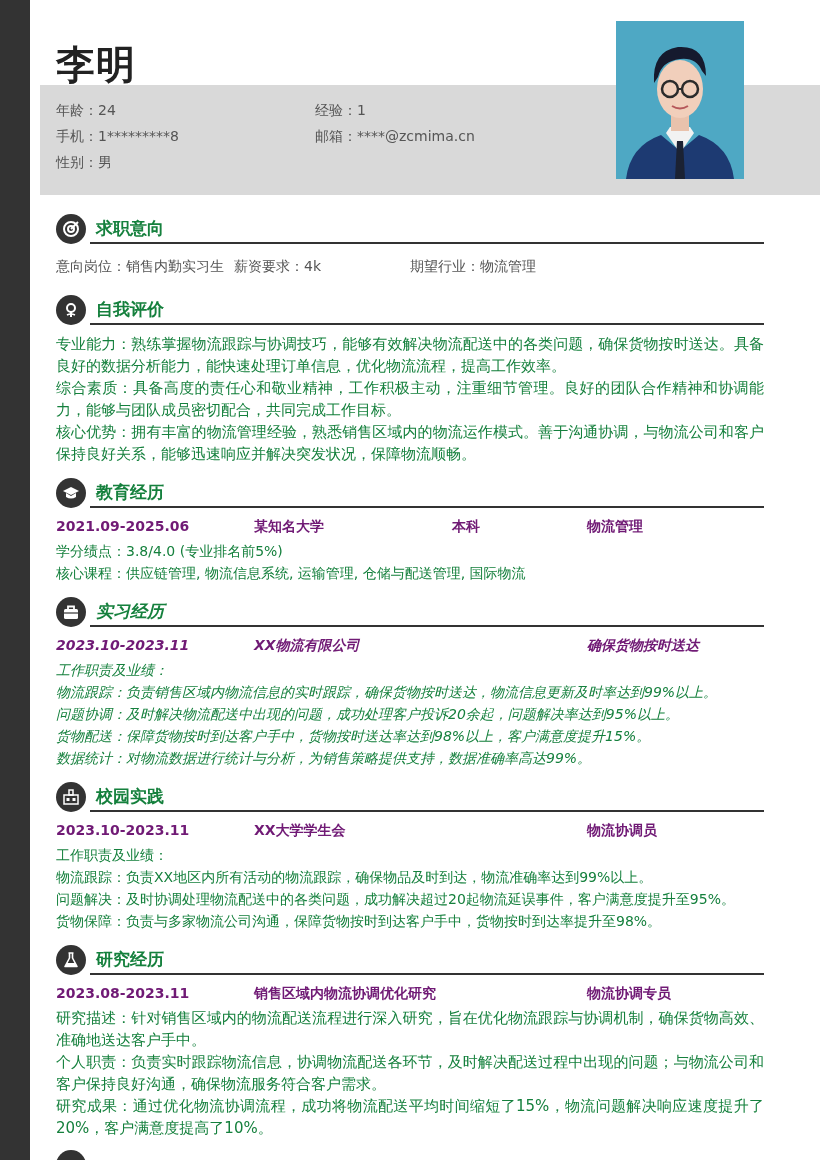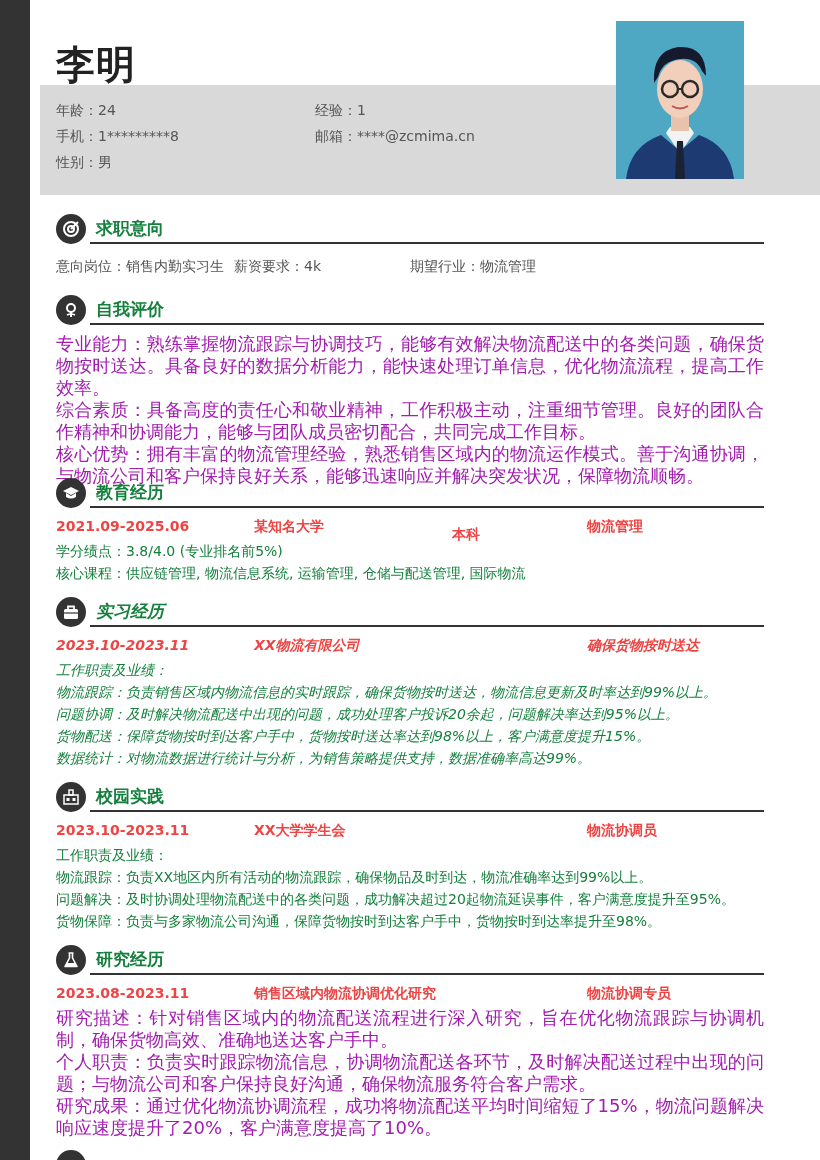--- a/index.html
+++ b/index.html
@@ -9,23 +9,23 @@
   .name { position: absolute; left: 56px; top: 38px; font-size: 39px; font-weight: bold; color: #222; letter-spacing: 1px; }
   .info-band { position: absolute; left: 40px; top: 85px; width: 780px; height: 110px; background: #d9d9d9; }
   .info-item { position: absolute; font-size: 14px; color: #555; white-space: nowrap; }
   .photo { position: absolute; left: 616px; top: 21px; width: 128px; height: 158px; background: #4ea8c4; overflow: hidden; }
   .section { position: absolute; left: 56px; width: 708px; }
   .sec-head { position: relative; height: 30px; }
   .sec-icon { position: absolute; left: 0; top: 0; width: 30px; height: 30px; border-radius: 50%; background: #333; display: flex; align-items: center; justify-content: center; }
   .sec-title { position: absolute; left: 40px; top: 3px; font-size: 17px; font-weight: bold; color: #15803d; }
   .sec-line { position: absolute; left: 34px; right: 0; top: 28px; height: 1.5px; background: #333; }
   .row { font-size: 14px; color: #15803d; line-height: 22px; }
-  .row-bold { position: relative; height: 24px; font-size: 14px; font-weight: bold; color: #ef4444; }
+  .row-bold { position: relative; height: 24px; font-size: 14px; font-weight: bold; color: #701a75; }
   .row-bold span { position: absolute; top: 2px; white-space: nowrap; }
-  .para { font-size: 18px; color: #a21caf; line-height: 22px; text-align: justify; }
+  .para { font-size: 15px; color: #15803d; line-height: 22px; text-align: justify; }
 </style>
 </head>
 <body>
 
 <div class="sidebar"></div>
 
 <div class="name">李明</div>
 
 <div class="info-band">
   <div class="info-item" style="left:16px; top:17px;">年龄：24</div>
@@ -96,21 +96,21 @@
           <path d="M1 7 L9 3 L17 7 L9 11 Z" fill="#fff"></path>
           <path d="M4 9 L4 13 Q9 16 14 13 L14 9 L9 12 Z" fill="#fff"></path>
         </svg>
     </div>
     <div class="sec-title">教育经历</div>
     <div class="sec-line"></div>
   </div>
   <div class="row-bold" style="margin-top:8px;">
     <span style="left:0;">2021.09-2025.06</span>
     <span style="left:198px;">某知名大学</span>
-    <span style="left:396px;margin-top:8px;">本科</span>
+    <span style="left:396px;">本科</span>
     <span style="left:531px;">物流管理</span>
   </div>
   <div class="row">学分绩点：3.8/4.0 (专业排名前5%)</div>
   <div class="row">核心课程：供应链管理, 物流信息系统, 运输管理, 仓储与配送管理, 国际物流</div>
 </div>
 
 <div class="section" style="top:597px;font-style:italic;">
   <div class="sec-head">
     <div class="sec-icon">
       <svg width="18" height="18" viewBox="0 0 18 18">

